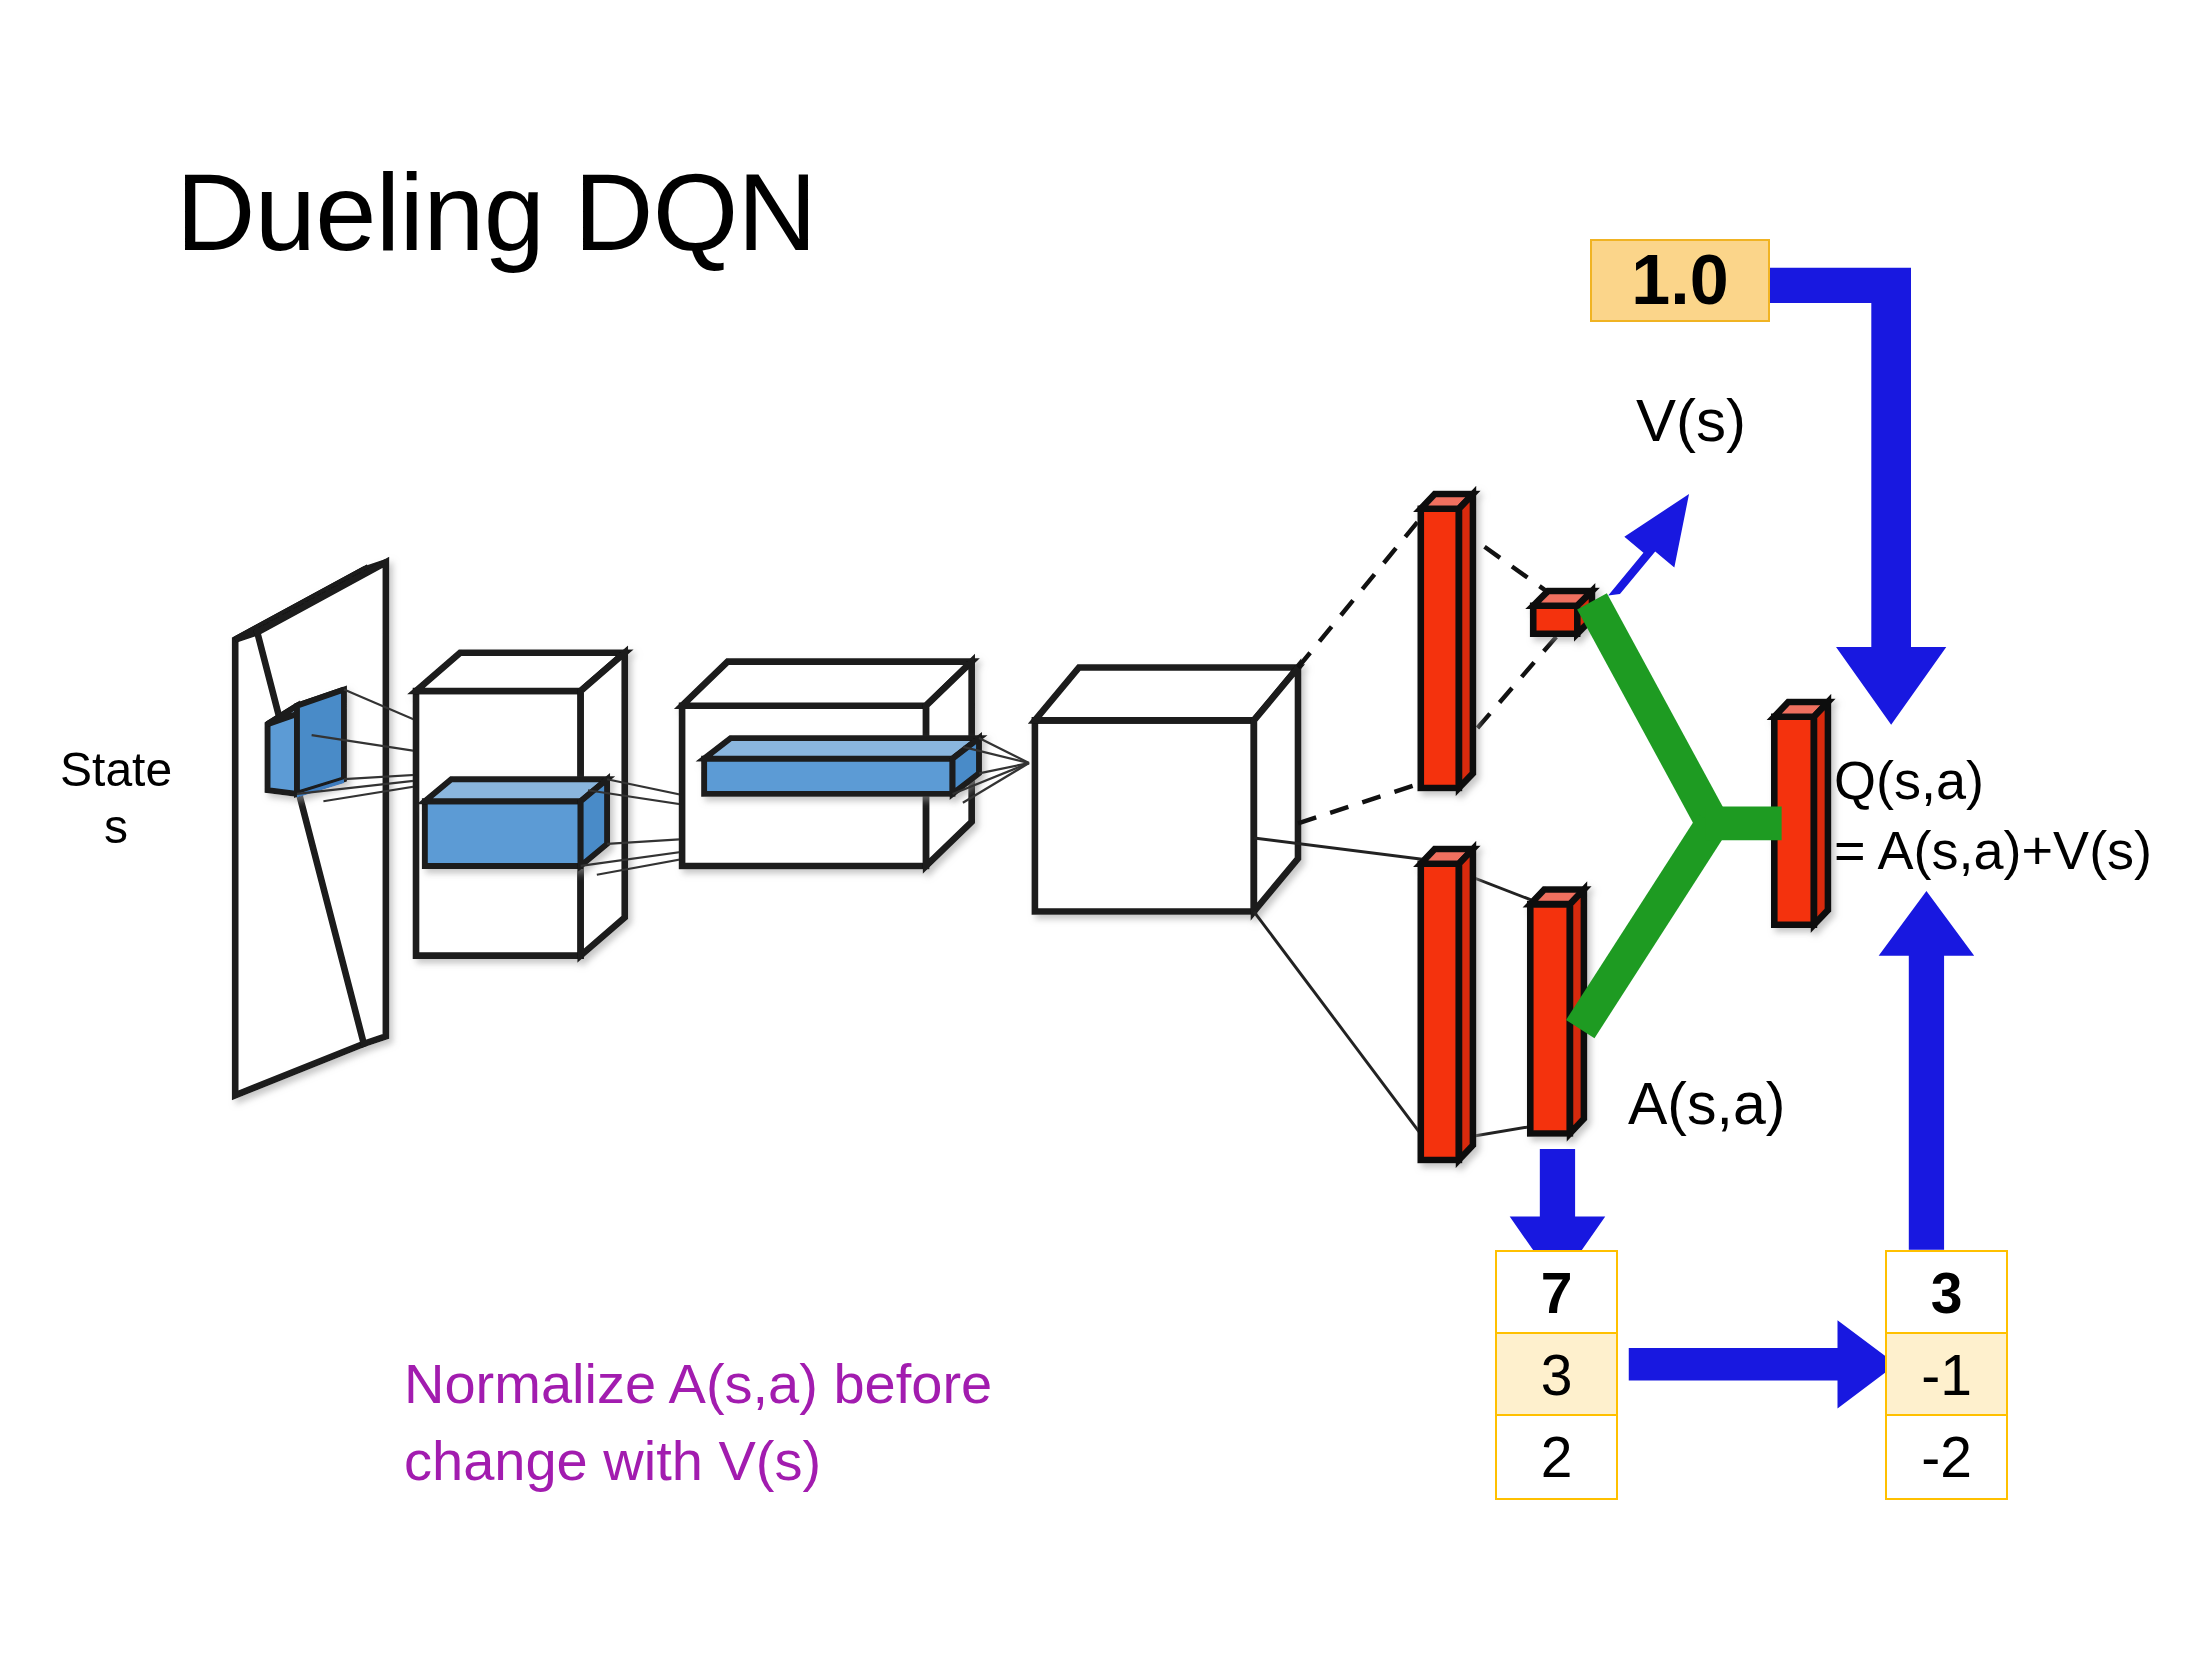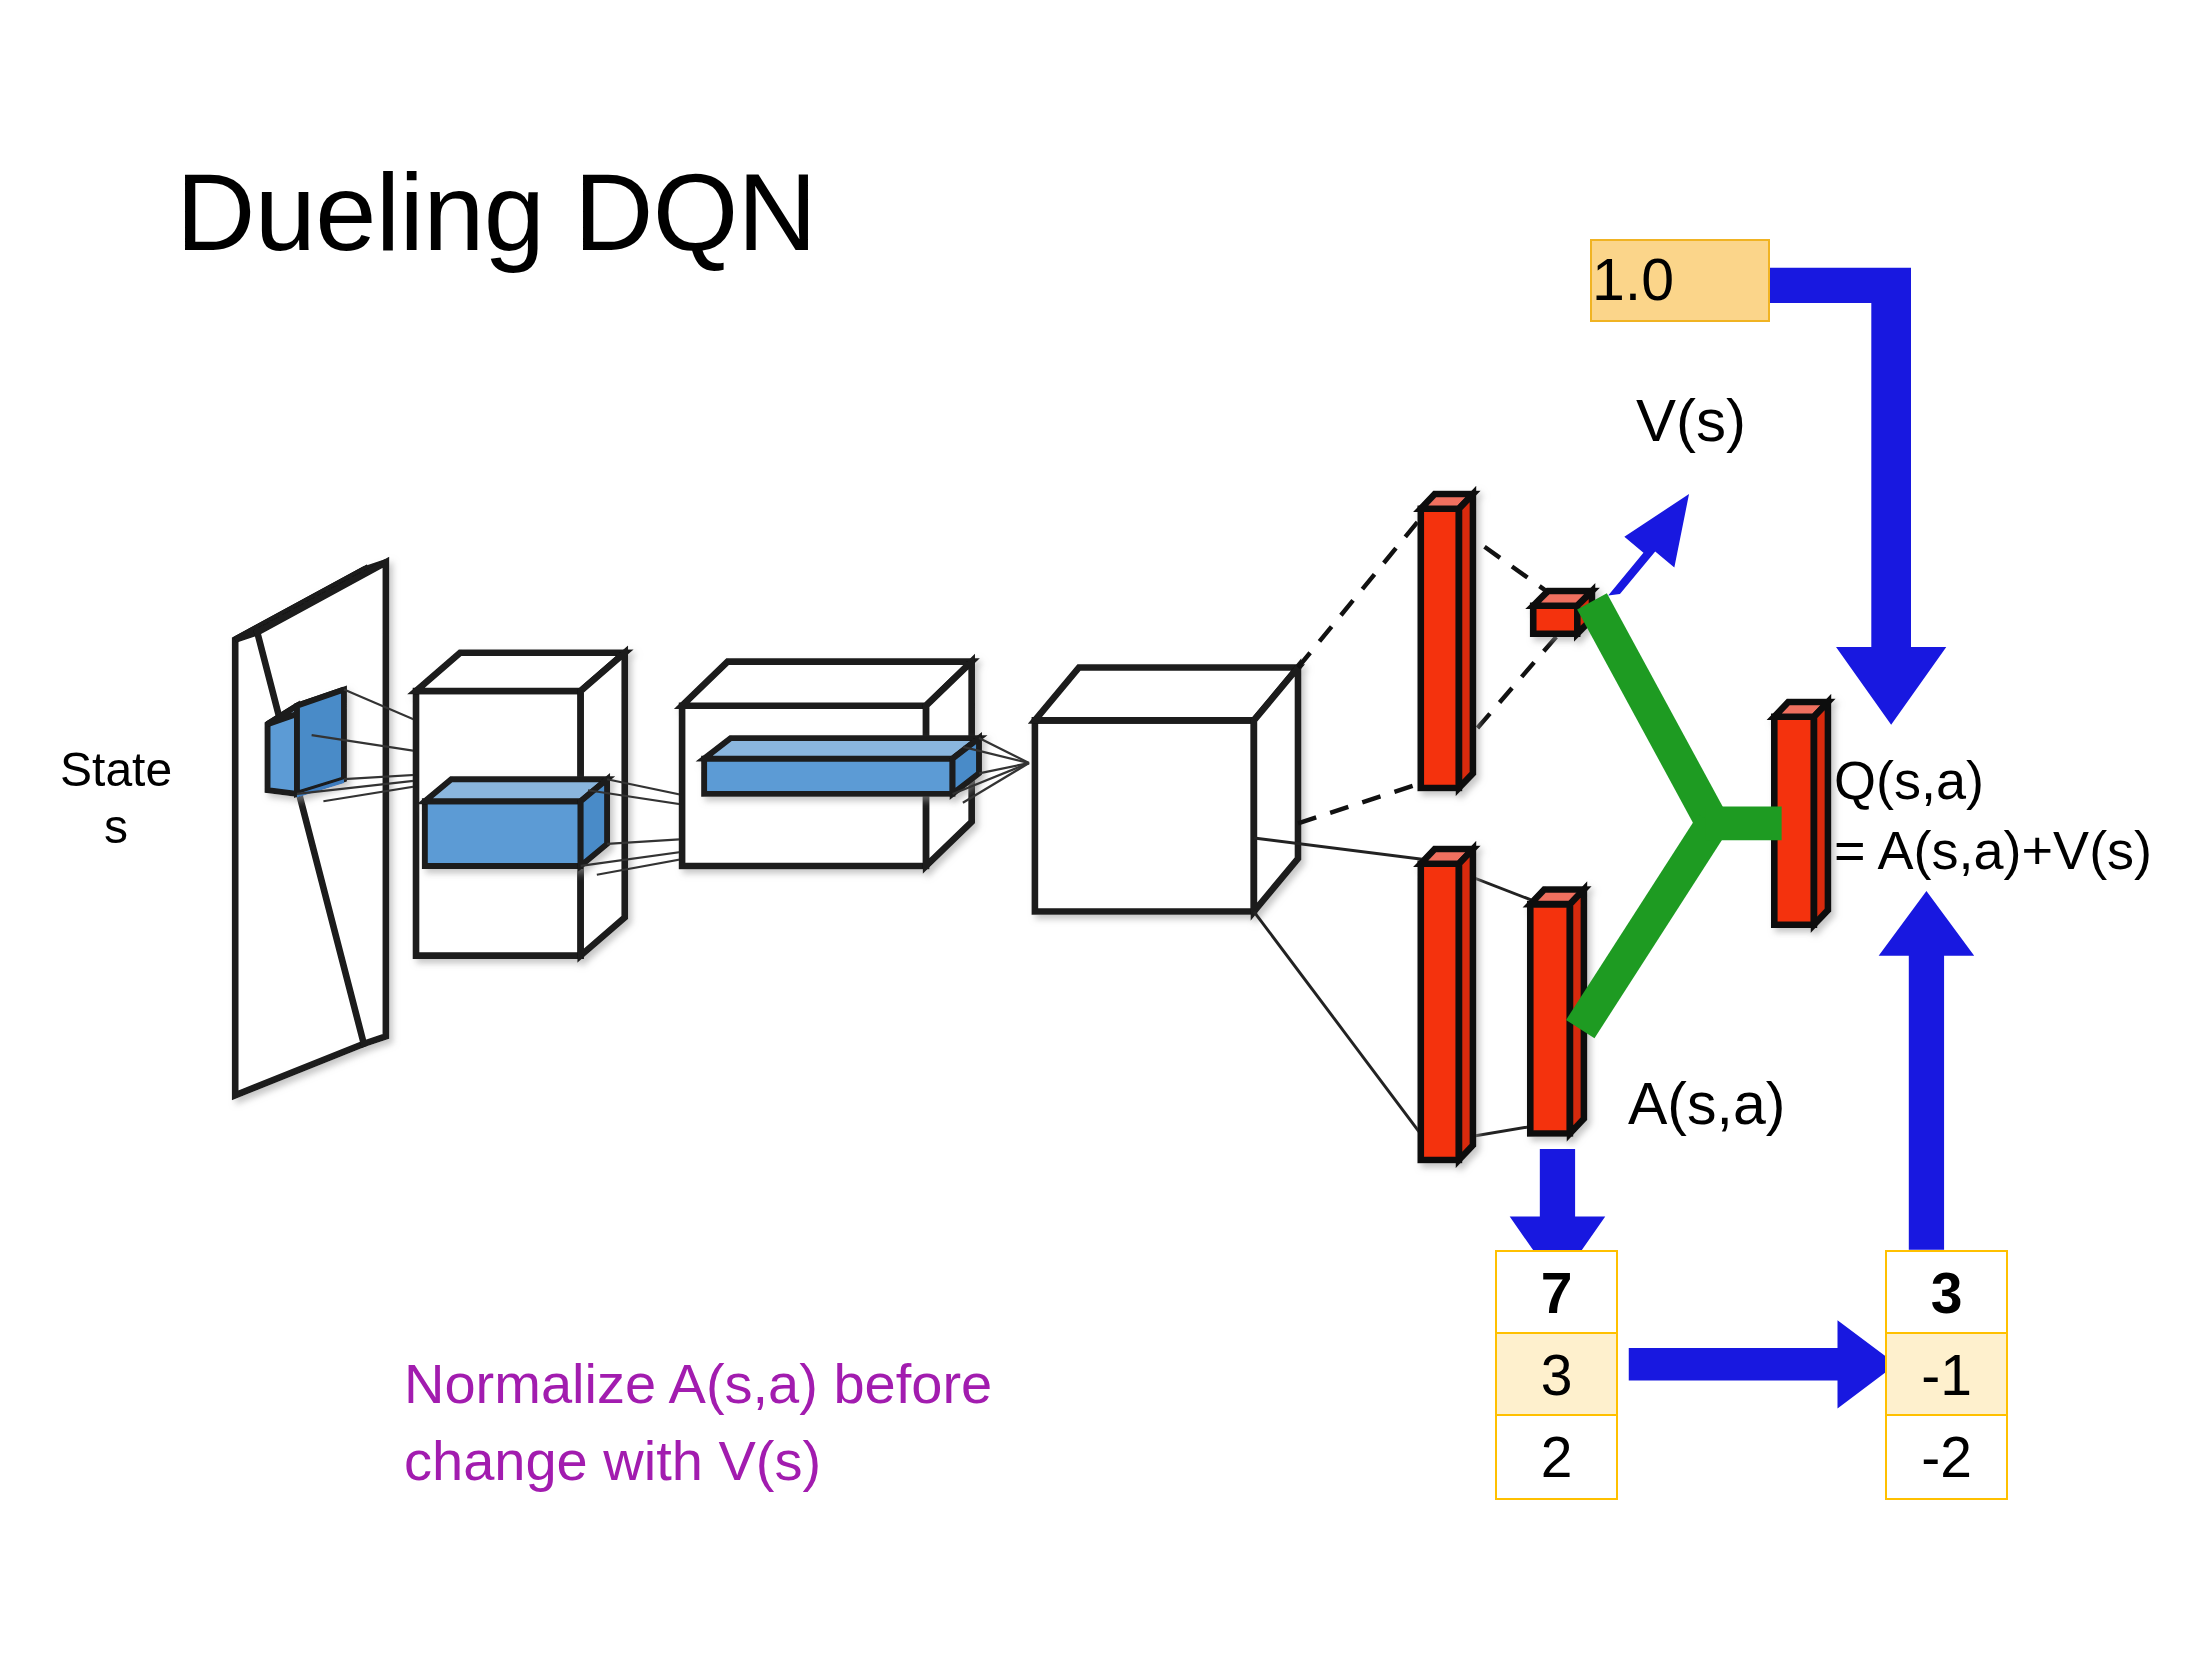--- a/index.html
+++ b/index.html
@@ -14,22 +14,22 @@
   #state-label{left:20.6px;top:742px;width:191px;text-align:center;
                font-size:48px;line-height:1.18;}
   #note-blue{left:481px;top:996px;font-size:57px;line-height:1.35;color:#1414E6;}
   #note-black{left:404px;top:1345px;font-size:56px;line-height:1.38;color:#a21caf;}
   #lbl-vs{left:1636px;top:386px;font-size:60px;}
   #lbl-asa{left:1628px;top:1070px;font-size:59px;}
   #lbl-q{left:1834px;top:717px;font-size:54px;line-height:1.30;margin-top:28px;}
 
   .box10{position:absolute;left:1590px;top:239px;width:180px;height:83px;
          background:#FBD58A;border:2.2px solid #F0B323;box-sizing:border-box;}
-  .box10 span{display:block;width:100%;text-align:left;font-size:59px;
-              line-height:79px;color:#000;}
+  .box10 span{display:block;width:100%;text-align:center;font-size:70px;
+              line-height:79px;color:#000;font-weight:bold;}
 
   .tbl{position:absolute;width:123px;border:2.2px solid #FFC000;box-sizing:border-box;background:#fff;}
   .tbl .cell{height:82px;line-height:82px;text-align:center;font-size:57px;color:#000;
              border-bottom:2.2px solid #FFC000;box-sizing:border-box;background:#fff;}
   .tbl .cell:last-child{border-bottom:none;}
   .tbl .cell.hl{background:#FEF0CD;}
   .tbl .cell.b{font-weight:bold;}
   #tbl-a{left:1495px;top:1250px;}
   #tbl-q{left:1885px;top:1250px;}
 </style>

